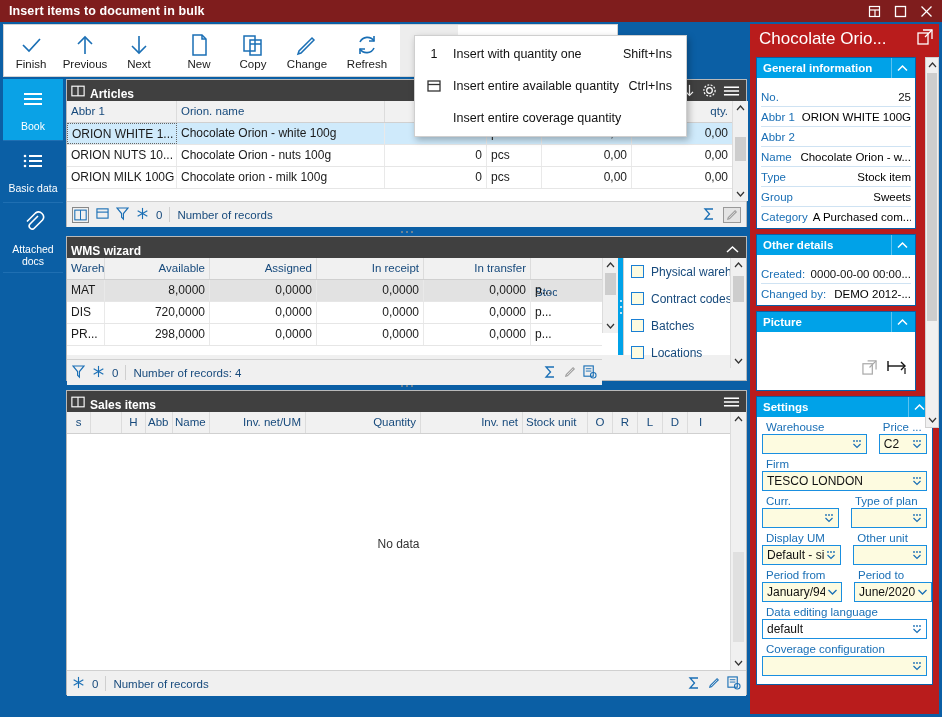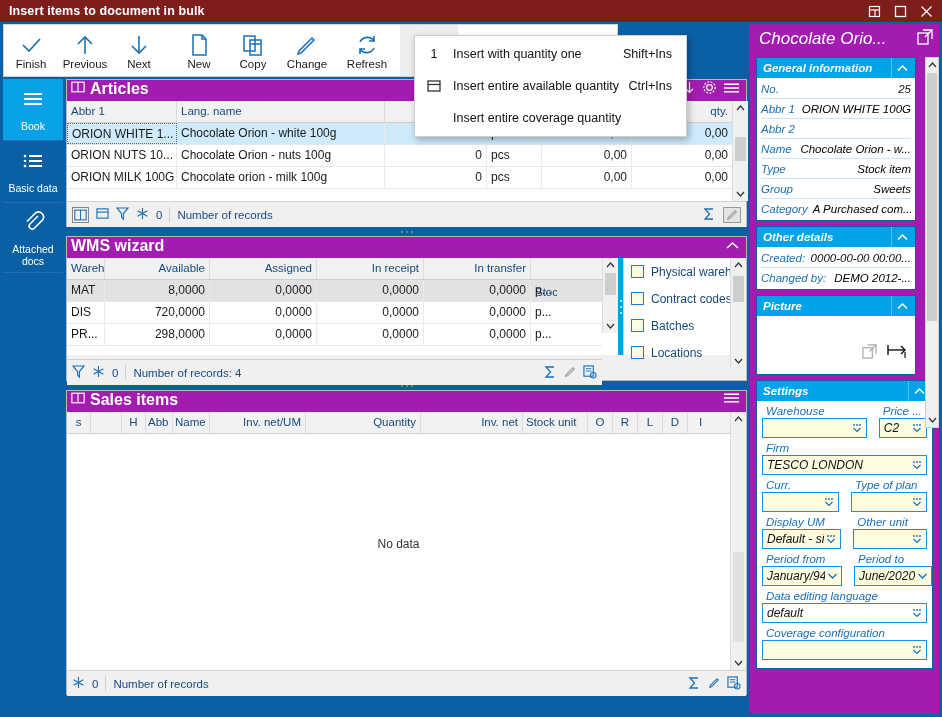--- a/index.html
+++ b/index.html
@@ -33,22 +33,22 @@
   .rail{position:absolute;left:3px;top:79px;width:60px;height:635px;background:#0b5fa5;}
   .rail-item{width:60px;height:62px;display:flex;flex-direction:column;align-items:center;
     justify-content:center;gap:7px;color:#fff;border-bottom:1px solid #1f6fb2;box-sizing:border-box;}
   .rail-item.sel{background:#0aa2e6;}
   .rail-item .rl{font-size:10.5px;line-height:12px;text-align:center;max-width:58px;}
 
   
   .center{position:absolute;left:66px;top:79px;width:681px;height:635px;}
 
   .panel{background:#f0f0f0;border:1px solid #b9b9b9;box-sizing:border-box;}
-  .panel-head{height:21px;background:#a21caf;display:flex;align-items:flex-start;color:#fff;
-    font-weight:bold;font-size:16px;padding:0 4px;gap:5px;}
+  .panel-head{height:21px;background:#404040;display:flex;align-items:flex-end;color:#fff;
+    font-weight:bold;font-size:12px;padding:0 4px;gap:5px;}
   .panel-head .ph-title{flex:1;}
   .ph-icons{display:flex;align-items:center;gap:6px;padding-right:2px;}
 
   
   .grid{background:#fff;}
   .ghead{display:flex;background:#f1f1f1;border-bottom:1px solid #d0d0d0;height:21px;
     align-items:center;font-size:11.5px;color:#174a7c;}
   .ghead .gh{box-sizing:border-box;padding:0 4px;border-right:1px solid #dcdcdc;
     height:21px;line-height:21px;overflow:hidden;white-space:nowrap;}
   .grow{display:flex;height:21px;align-items:flex-end;font-size:12px;border-bottom:1px solid #e6e6e6;}
@@ -71,31 +71,31 @@
 
   .splitter{height:9px;display:flex;align-items:center;justify-content:center;gap:3px;}
   .splitter i{width:2px;height:2px;background:#8f8f8f;border-radius:50%;display:block;}
 
   
   .chkpane{width:122px;background:#fff;border-left:1px solid #d0d0d0;position:relative;}
   .chkrow{display:flex;align-items:center;gap:7px;height:27px;padding-left:7px;font-size:12px;color:#174a7c;}
   .cbx{width:13px;height:13px;border:1.6px solid #1a7fd4;background:#fdfbe0;box-sizing:border-box;flex:none;}
 
   
-  .side{position:absolute;left:750px;top:24px;width:189px;height:690px;background:#a21caf;
-    box-sizing:border-box;padding:0;font-style:italic;}
+  .side{position:absolute;left:750px;top:24px;width:189px;height:690px;background:#b91c1c;
+    box-sizing:border-box;padding:0;}
   .side-title{height:30px;display:flex;align-items:center;color:#fff;font-size:17px;padding:0 6px 0 9px;}
   .side-title .st{flex:1;white-space:nowrap;overflow:hidden;}
   .side-body{position:absolute;left:6px;top:33px;width:177px;height:652px;}
   .sgroup{background:#fff;border:1px solid #0b5fa5;box-sizing:border-box;margin-bottom:5px;}
   .sg-head{height:20px;background:#00a2e8;color:#fff;font-weight:bold;font-size:11.5px;
     display:flex;align-items:center;padding:0 3px 0 6px;}
   .sg-head .sgt{flex:1;}
   .sg-head .chev{width:20px;display:flex;align-items:center;justify-content:center;border-left:1px solid #5bc2f0;height:20px;}
-  .sg-body{padding:1px 4px 2px 4px;background:#fff;}
+  .sg-body{padding:9px 4px 2px 4px;background:#fff;}
   .srow{display:flex;height:19px;align-items:center;border-bottom:1px solid #cfe3f3;font-size:11.5px;}
   .srow .k{color:#1a6fb5;white-space:nowrap;}
   .srow .v{flex:1;text-align:right;color:#111;white-space:nowrap;overflow:hidden;padding-left:5px;}
   .srow .v.dark{color:#000;}
   .srow:last-child{border-bottom:none;}
 
   .side-scroll{position:absolute;right:0;top:33px;width:14px;height:371px;background:#f0f0f0;
     border:1px solid #d0d0d0;box-sizing:border-box;}
   .side-scroll .ar{height:14px;display:flex;align-items:center;justify-content:center;}
   .side-thumb{position:absolute;left:1px;width:10px;background:#cdcdcd;}
@@ -308,21 +308,21 @@
                 <line x1="1" y1="11" x2="17" y2="11" stroke="#fff" stroke-width="1.6"></line>
               </svg>
           </span>
         </span>
       </div>
 
       <div style="display:flex;height:100px;">
         <div class="grid" style="flex:1;">
           <div class="ghead">
             <div class="gh" style="width:110px;">Abbr 1</div>
-            <div class="gh" style="width:208px;">Lang. name</div>
+            <div class="gh" style="width:208px;">Orion. name</div>
             <div class="gh num" style="width:102px;">Ava</div>
             <div class="gh" style="width:55px;"></div>
             <div class="gh num" style="width:90px;"></div>
             <div class="gh num" style="width:100px;border-right:none;">qty.</div>
           </div>
           <div class="grow sel">
             <div class="gc" style="width:110px;border:1px dotted #666;">ORION WHITE 1...</div>
             <div class="gc" style="width:208px;">Chocolate Orion - white 100g</div>
             <div class="gc num" style="width:102px;">0</div>
             <div class="gc" style="width:55px;">pcs</div>

